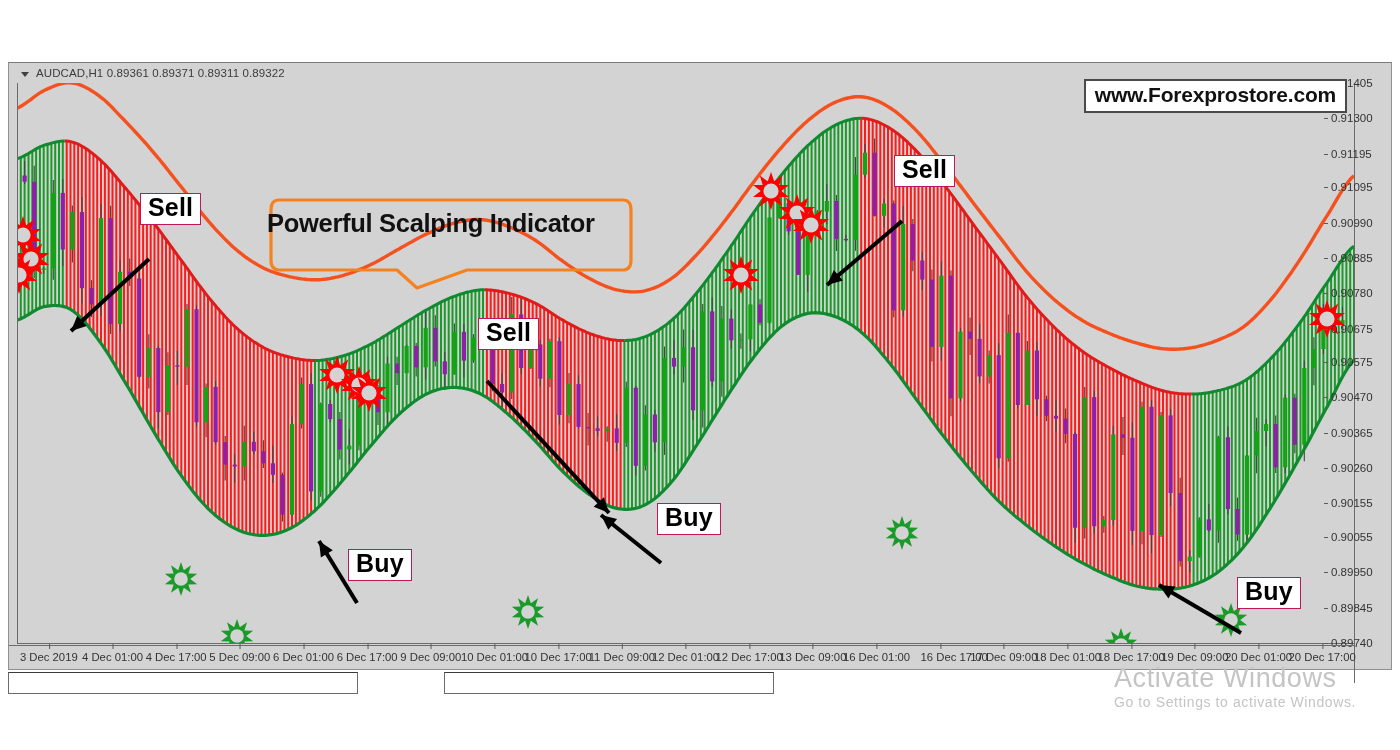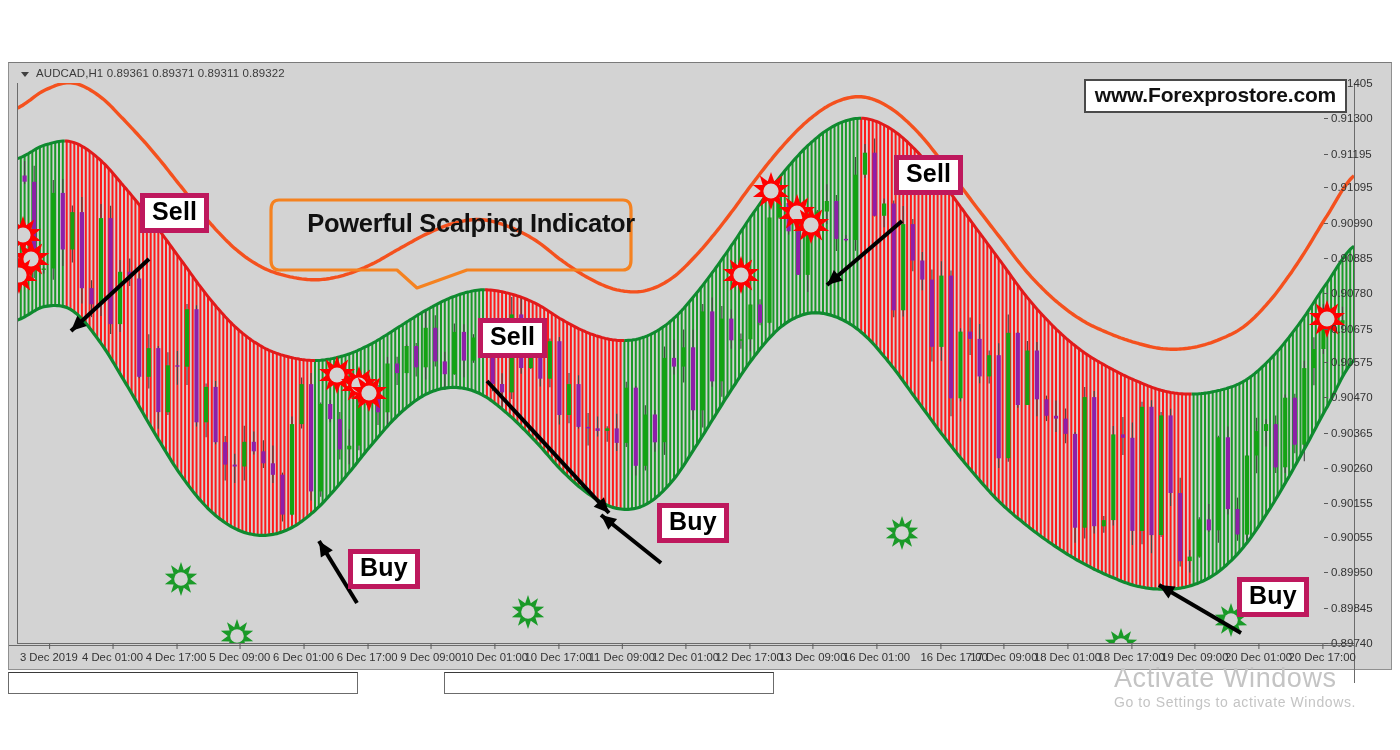--- a/index.html
+++ b/index.html
@@ -76,37 +76,37 @@
   }
   .time-tick .tk {
     position: absolute; left: 50%; top: -7px; width: 1px; height: 5px; background: #5a5a5a;
   }
   #time-axis-line {
     position: absolute; left: 0; top: 0; width: 1346px; height: 1px; background: #6b6b6b;
   }
 
   
   .signal-label {
-    position: absolute; background: #ffffff; border: 5px solid #be185d;
+    position: absolute; background: #ffffff; border: 1px solid #be185d;
     font-weight: bold; color: #000; padding: 1px 7px 3px 7px;
     font-size: 25px; line-height: 1.02; letter-spacing: .2px;
     font-family: "Liberation Sans", sans-serif;
   }
   #url-badge {
     position: absolute; right: 44px; top: 16px;
     background: #ffffff; border: 2px solid #4a4a4a;
     font-weight: bold; font-size: 21px; color: #111;
     padding: 2px 9px 4px 9px; letter-spacing: -.2px;
   }
   #promo-callout {
     position: absolute; left: 258px; top: 133px; width: 368px; height: 96px;
   }
   #promo-text {
     position: absolute; left: 0; top: 11px; width: 368px;
-    text-align: right; font-weight: bold; font-size: 25.5px;
+    text-align: left; font-weight: bold; font-size: 25.5px;
     color: #111; line-height: 1.28; letter-spacing: -.3px;
   }
   #watermark {
     position: absolute; left: 1105px; top: 600px; width: 300px;
     font-size: 27px; color: #c4c4c4; letter-spacing: .6px;
     pointer-events: none; line-height: 1.15;
   }
   #watermark .sub { font-size: 14px; }
 
   

